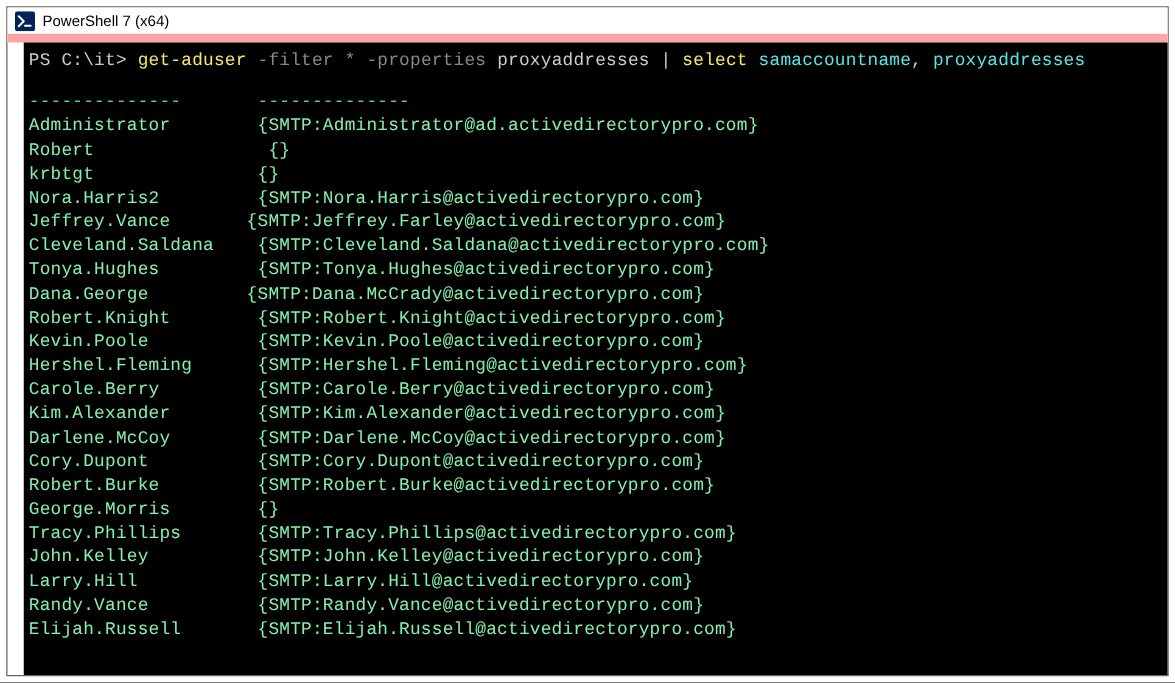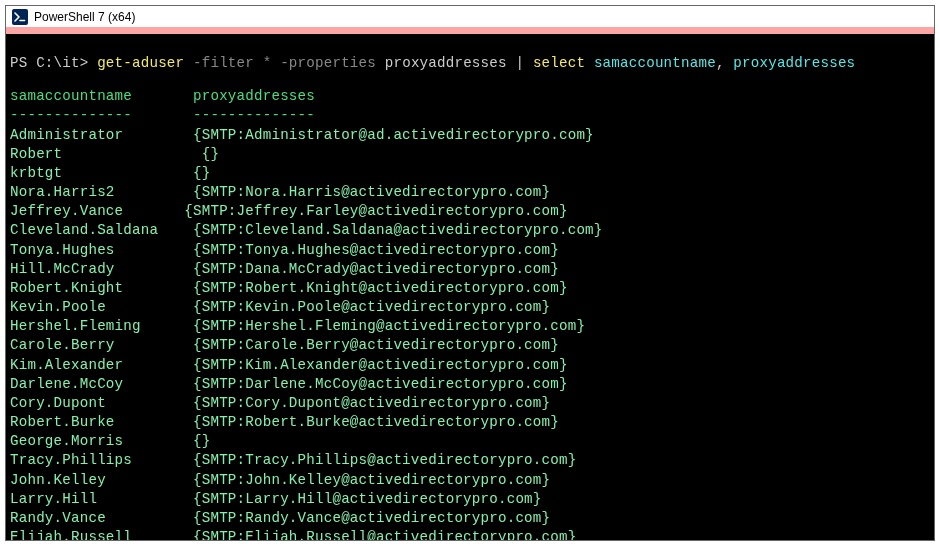--- a/index.html
+++ b/index.html
@@ -41,25 +41,26 @@
       height: 16px;
       margin-right: 6px;
       display: inline-flex;
       align-items: center;
       justify-content: center;
     }
     .terminal {
       flex: 1;
       background: #000;
       color: #ccc;
-      padding: 20px 4px;
+      padding: 6px 4px;
       overflow: hidden;
       line-height: 1.35;
       font-size: 14.2px;
       letter-spacing: 0.2px;
+      margin-left: 13px;
     }
     .cmd-line {
       white-space: pre;
       margin-bottom: 14px;
     }
     .prompt { color: #ccc; }
     .yellow { color: #f4e96a; }
     .gray { color: #888; }
     .cyan { color: #59e6e6; }
     .headers {
@@ -86,32 +87,31 @@
         <path d="M3 4 L7 8 L3 12" stroke="#fff" stroke-width="1.6" fill="none" stroke-linecap="round" stroke-linejoin="round"></path>
         <line x1="8" y1="11.5" x2="12.5" y2="11.5" stroke="#fff" stroke-width="1.6" stroke-linecap="round"></line>
       </svg>
     </span>
     <span>PowerShell 7 (x64)</span>
   </div>
 
   <div class="terminal">
     <div class="cmd-line"><span class="prompt">PS C:\it&gt; </span><span class="yellow">get-aduser </span><span class="gray">-filter </span><span class="gray">* </span><span class="gray">-properties </span><span>proxyaddresses </span><span>| </span><span class="yellow">select </span><span class="cyan">samaccountname</span><span>, </span><span class="cyan">proxyaddresses</span></div>
 
-    <div class="headers"><span>samaccountname</span><span>       </span><span>proxyaddresses</span></div>
     <div class="underline"><span>--------------</span><span>       </span><span>--------------</span></div>
 
     <div id="rows-container">
         <div class="row">Administrator        {SMTP:Administrator@ad.activedirectorypro.com}</div>
         <div class="row">Robert                {}</div>
         <div class="row">krbtgt               {}</div>
         <div class="row">Nora.Harris2         {SMTP:Nora.Harris@activedirectorypro.com}</div>
         <div class="row">Jeffrey.Vance       {SMTP:Jeffrey.Farley@activedirectorypro.com}</div>
         <div class="row">Cleveland.Saldana    {SMTP:Cleveland.Saldana@activedirectorypro.com}</div>
         <div class="row">Tonya.Hughes         {SMTP:Tonya.Hughes@activedirectorypro.com}</div>
-        <div class="row">Hill.McCrady         {SMTP:Dana.McCrady@activedirectorypro.com}</div>
+        <div class="row">Dana.George         {SMTP:Dana.McCrady@activedirectorypro.com}</div>
         <div class="row">Robert.Knight        {SMTP:Robert.Knight@activedirectorypro.com}</div>
         <div class="row">Kevin.Poole          {SMTP:Kevin.Poole@activedirectorypro.com}</div>
         <div class="row">Hershel.Fleming      {SMTP:Hershel.Fleming@activedirectorypro.com}</div>
         <div class="row">Carole.Berry         {SMTP:Carole.Berry@activedirectorypro.com}</div>
         <div class="row">Kim.Alexander        {SMTP:Kim.Alexander@activedirectorypro.com}</div>
         <div class="row">Darlene.McCoy        {SMTP:Darlene.McCoy@activedirectorypro.com}</div>
         <div class="row">Cory.Dupont          {SMTP:Cory.Dupont@activedirectorypro.com}</div>
         <div class="row">Robert.Burke         {SMTP:Robert.Burke@activedirectorypro.com}</div>
         <div class="row">George.Morris        {}</div>
         <div class="row">Tracy.Phillips       {SMTP:Tracy.Phillips@activedirectorypro.com}</div>

